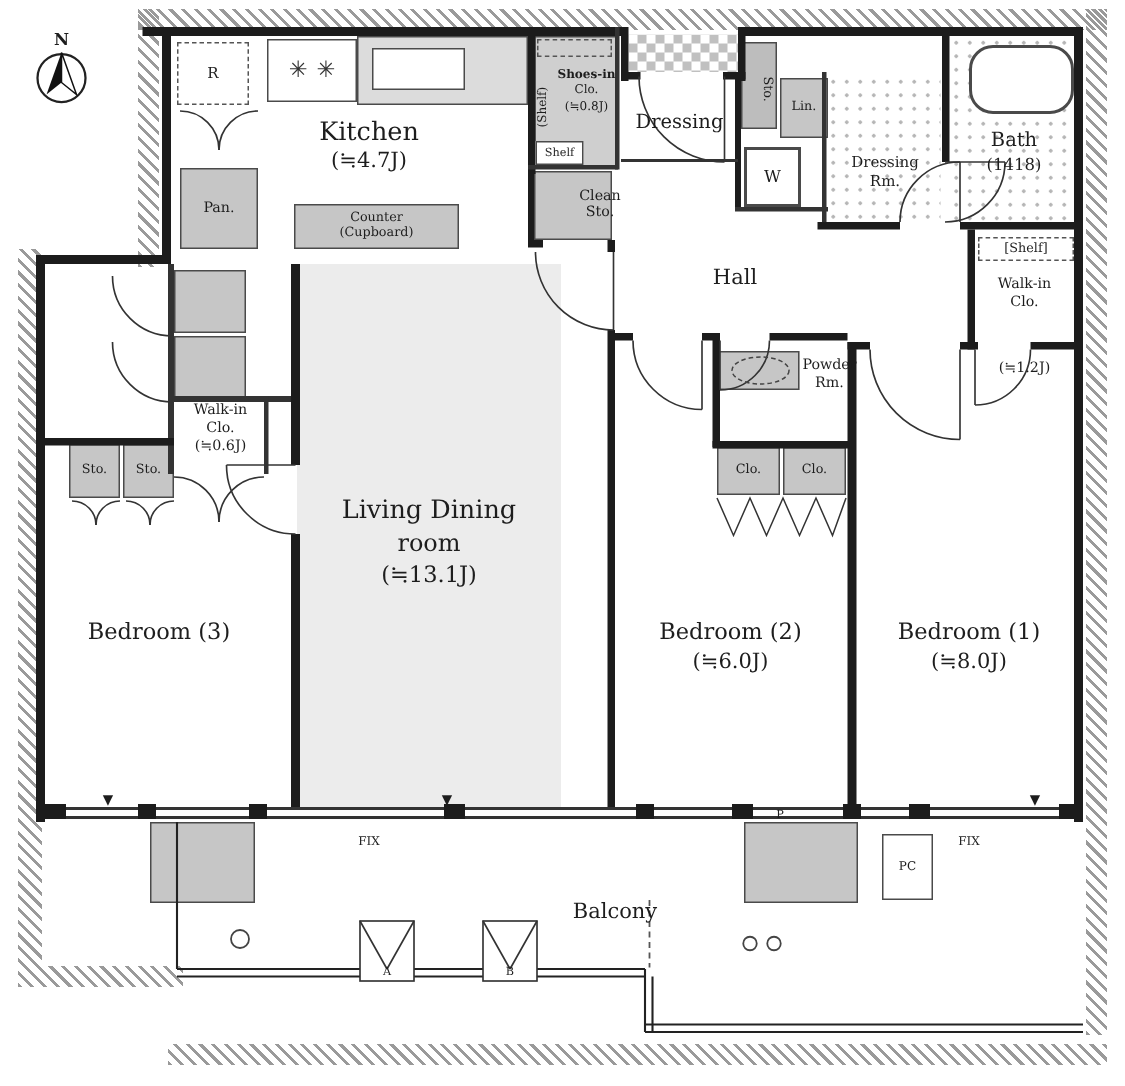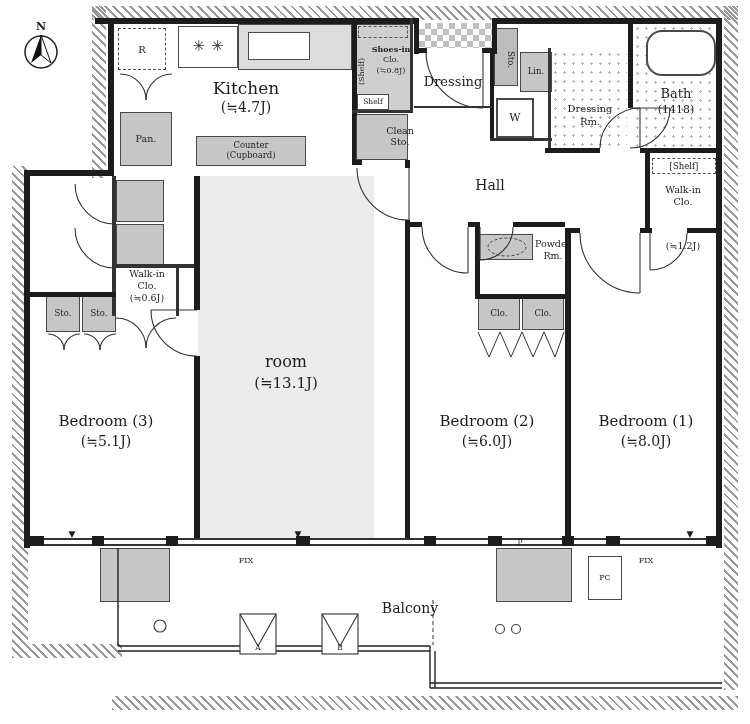--- a/index.html
+++ b/index.html
@@ -250,25 +250,25 @@
 
   <div class="lbl" style="left:640px;top:86px;width:72px;font-size:13px;">Bath</div>
   <div class="lbl" style="left:640px;top:103px;width:72px;font-size:11px;">(1418)</div>
 
   <div class="lbl" style="left:556px;top:103px;width:68px;font-size:10px;">Dressing</div>
   <div class="lbl" style="left:556px;top:116px;width:68px;font-size:10px;">Rm.</div>
 
   <div class="lbl" style="left:532px;top:238px;width:42px;font-size:9.5px;">Powder</div>
   <div class="lbl" style="left:532px;top:250px;width:42px;font-size:9.5px;">Rm.</div>
 
+  <div class="lbl" style="left:200px;top:330px;width:172px;font-size:17px;">Living Dining</div>
   <div class="lbl" style="left:200px;top:352px;width:172px;font-size:16px;">room</div>
   <div class="lbl" style="left:200px;top:374px;width:172px;font-size:15px;">(≒13.1J)</div>
 
   <div class="lbl" style="left:28px;top:412px;width:156px;font-size:15px;">Bedroom (3)</div>
-  <div class="lbl" style="left:28px;top:433px;width:156px;font-size:14px;">(≒5.1J)</div>
 
   <div class="lbl" style="left:412px;top:412px;width:150px;font-size:15px;">Bedroom (2)</div>
   <div class="lbl" style="left:412px;top:433px;width:150px;font-size:14px;">(≒6.0J)</div>
 
   <div class="lbl" style="left:574px;top:412px;width:144px;font-size:15px;">Bedroom (1)</div>
   <div class="lbl" style="left:574px;top:433px;width:144px;font-size:14px;">(≒8.0J)</div>
 
   <div class="lbl" style="left:340px;top:600px;width:140px;font-size:14px;">Balcony</div>
 
   <div class="lbl" style="left:226px;top:556px;width:40px;font-size:8px;">FIX</div>

